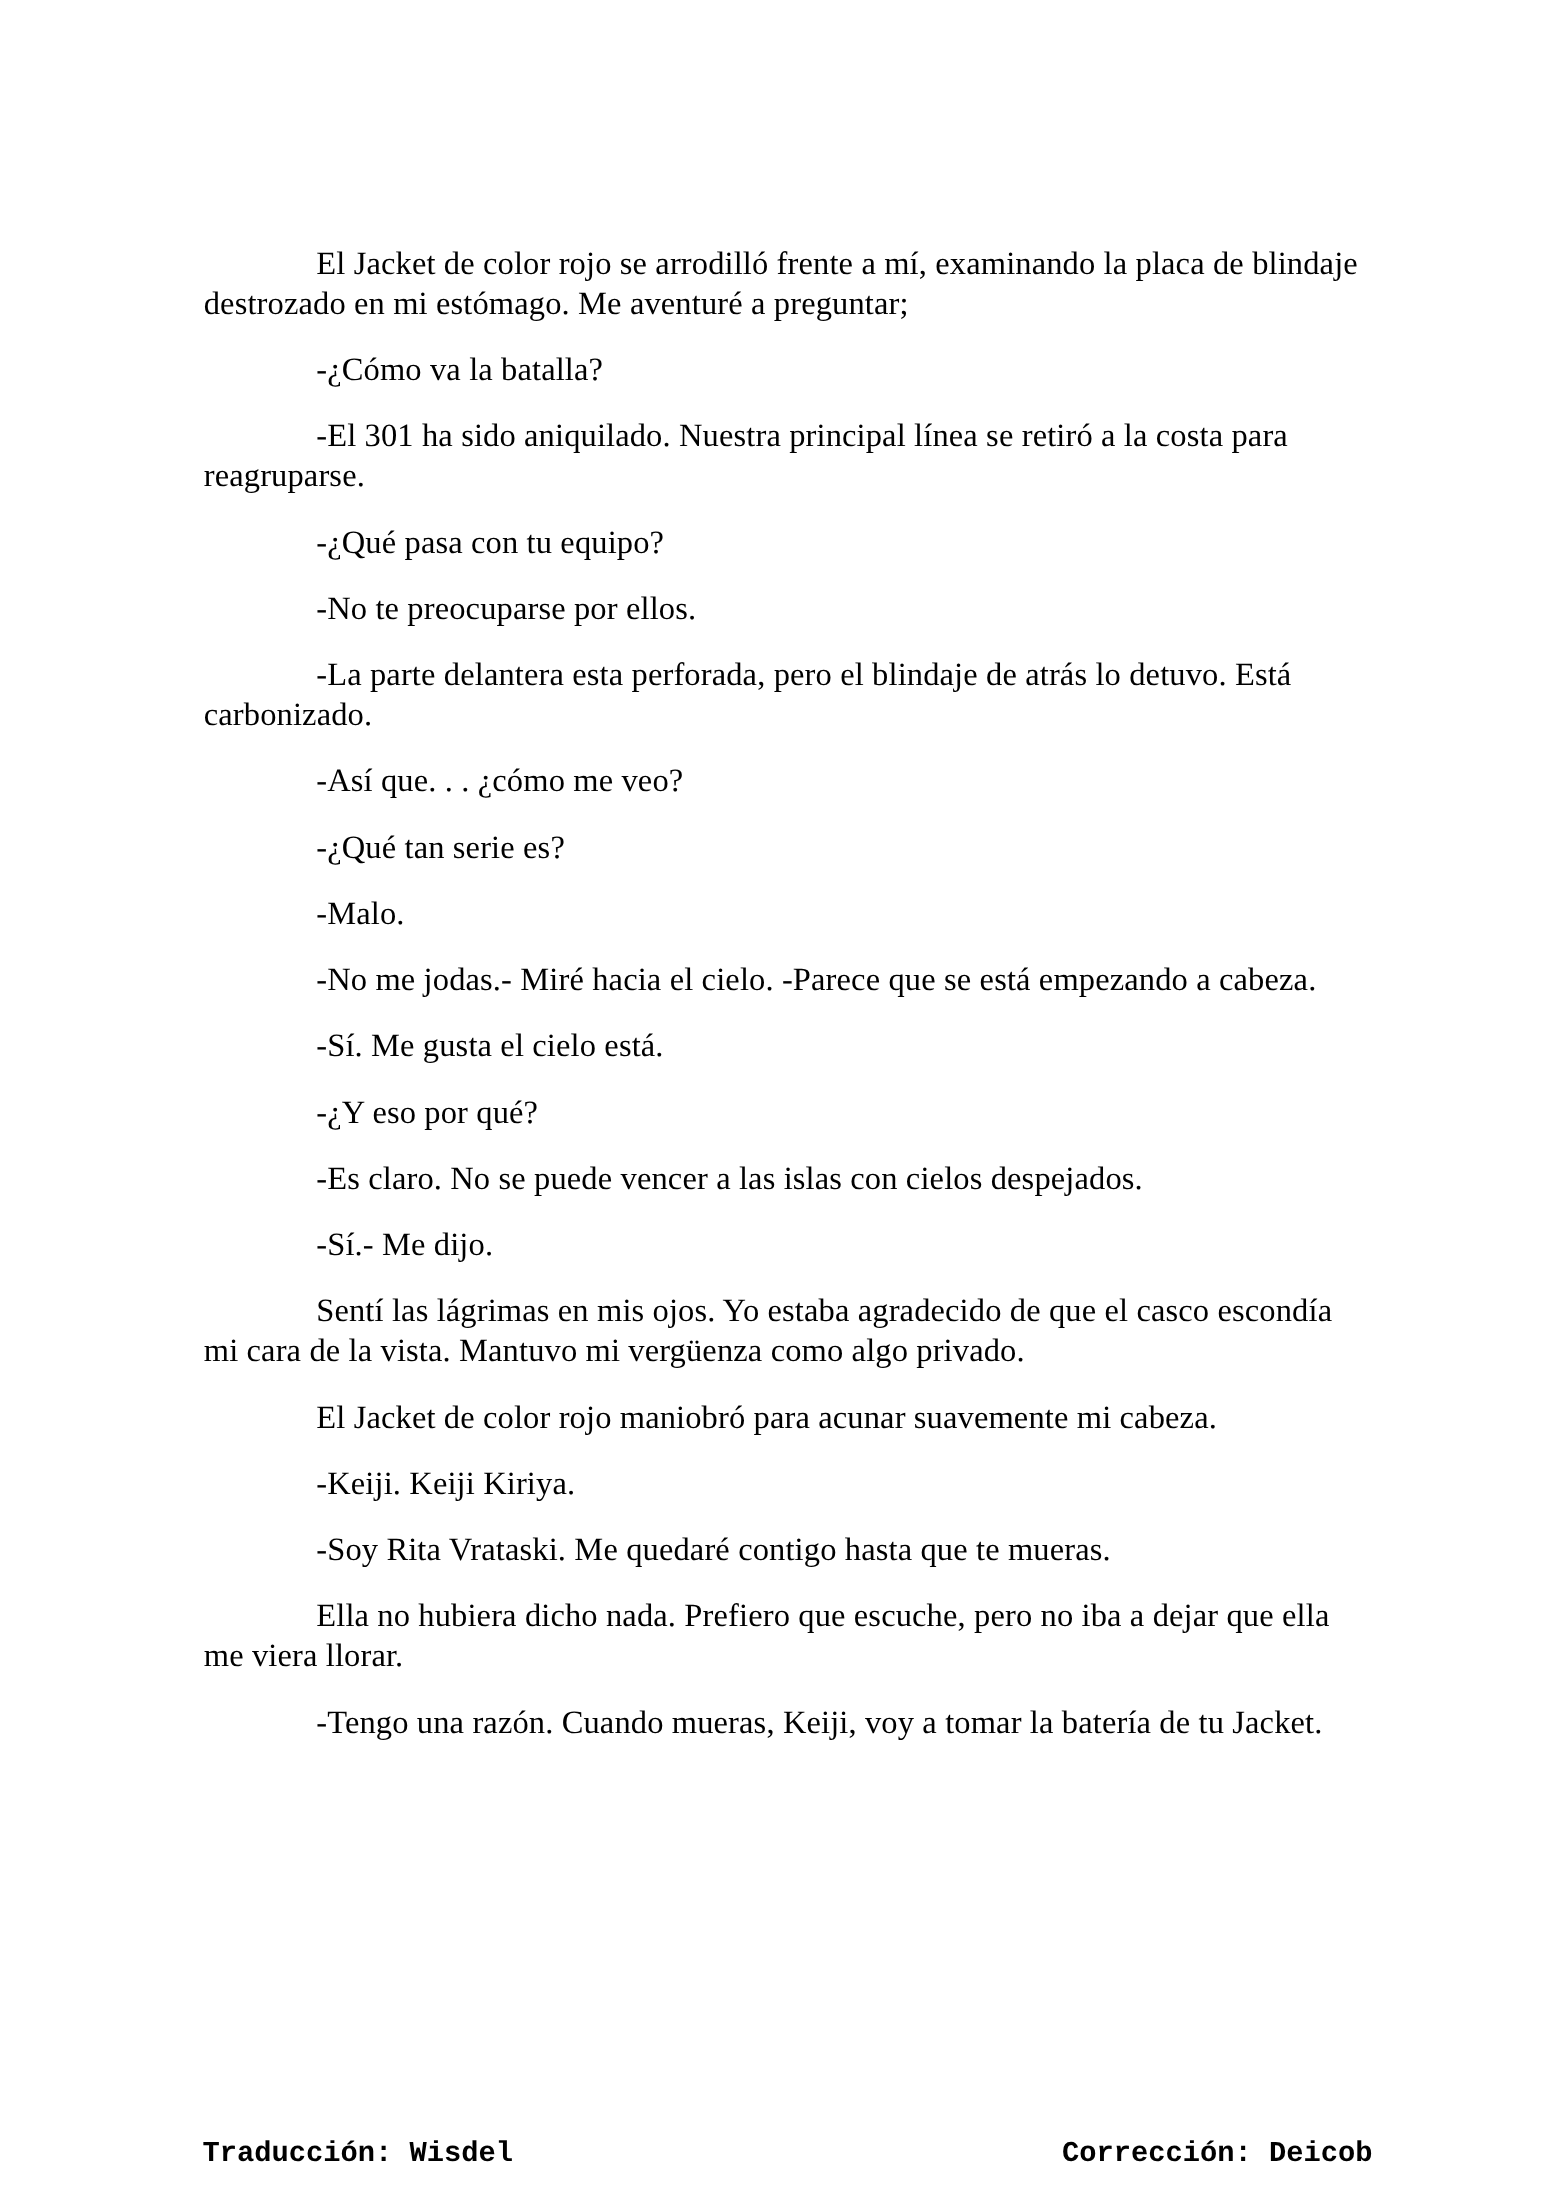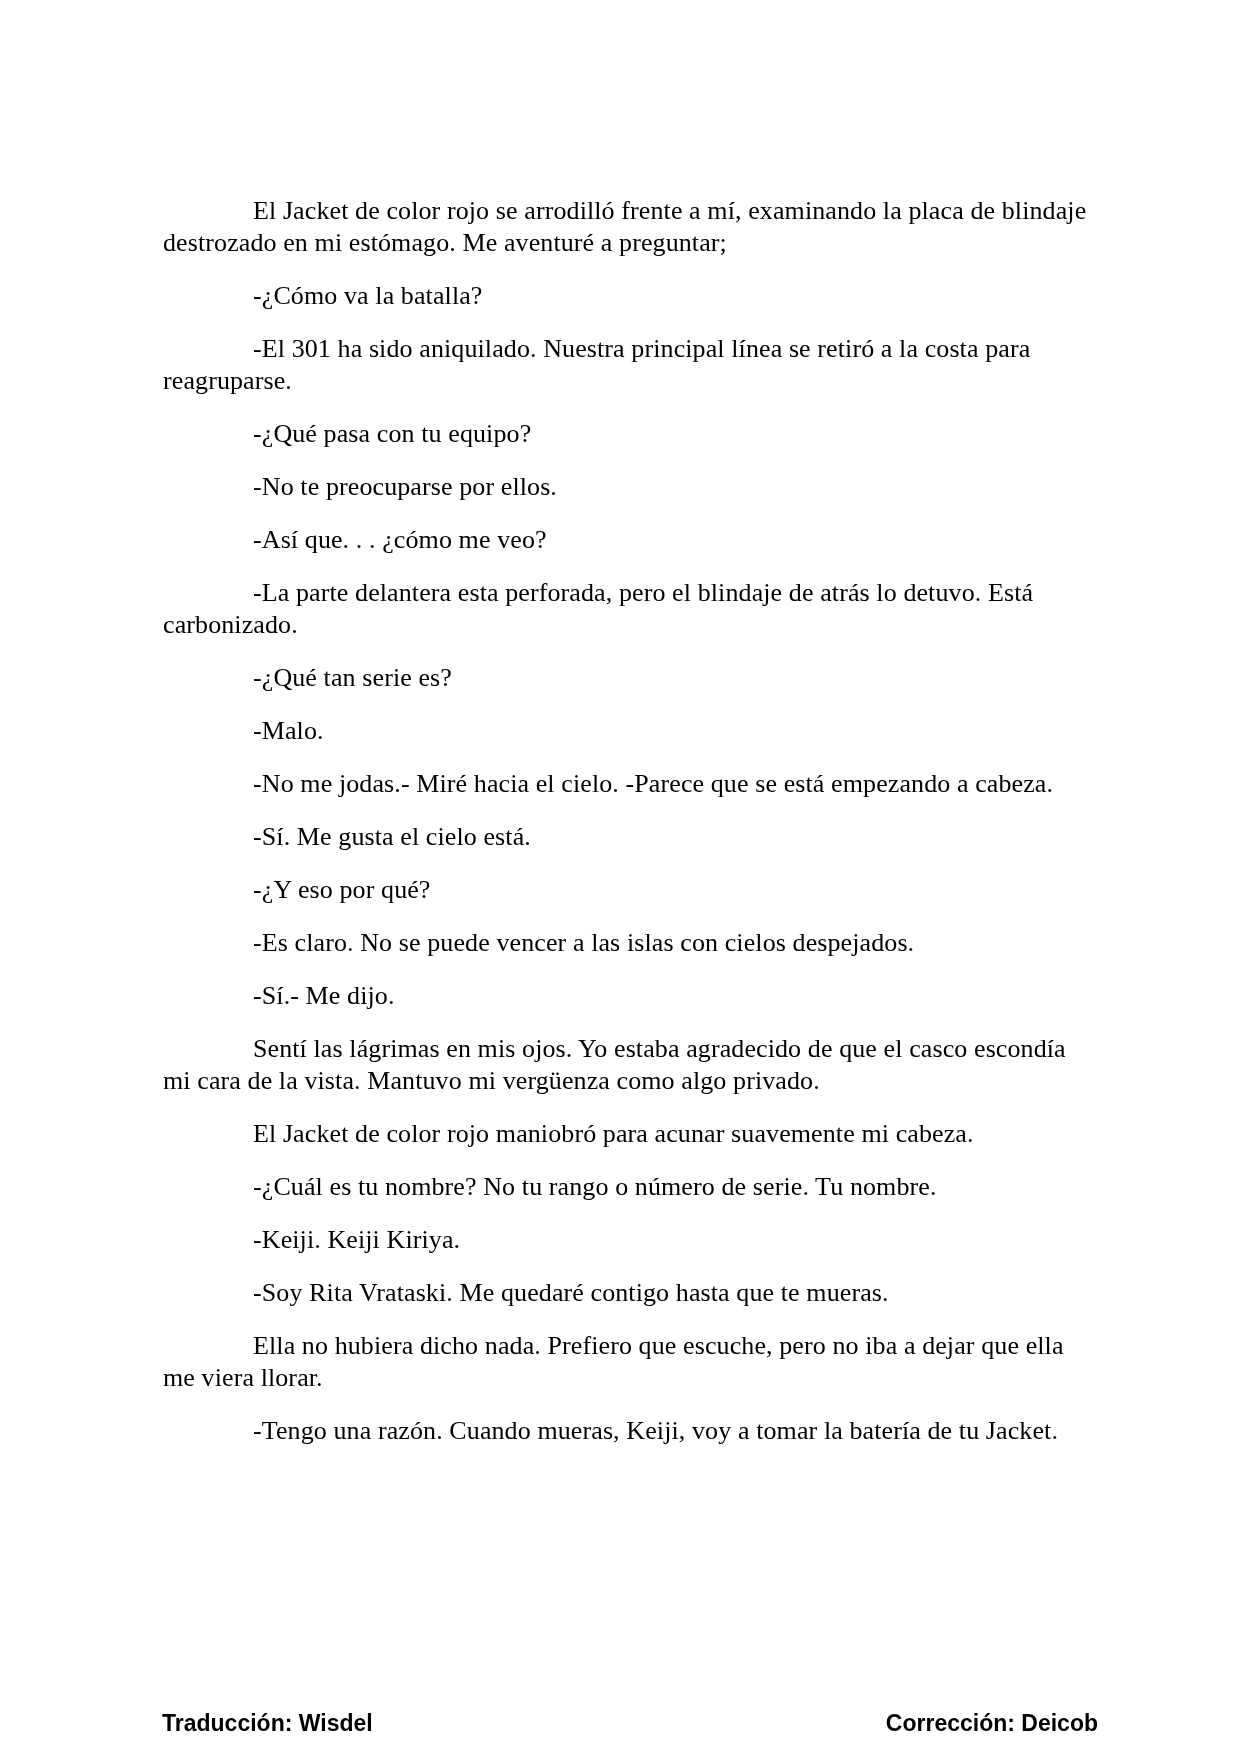--- a/index.html
+++ b/index.html
@@ -33,48 +33,47 @@
   .run.italic { }
   .run.regular { font-style: normal; }
   .page-footer {
     position: absolute;
     left: 162px;
     right: 143px;
     top: 1663px;
     display: flex;
     justify-content: space-between;
     align-items: baseline;
-    font-family: Liberation Sans, sans-serif;
+    font-family: Liberation Mono, monospace;
     font-weight: bold;
     font-size: 23px;
     line-height: 27px;
   }
 </style>
 </head>
 <body>
 
 <div class="page">
   <section class="body-text">
       <p class="para"><span class="run regular">El Jacket de color rojo se arrodilló frente a mí, examinando la placa de blindaje destrozado en mi estómago. Me aventuré a preguntar;</span></p>
       <p class="para"><span class="run italic">-¿Cómo va la batalla?</span></p>
       <p class="para"><span class="run italic">-El 301 ha sido aniquilado. Nuestra principal línea se retiró a la costa para reagruparse.</span></p>
       <p class="para"><span class="run italic">-¿Qué pasa con tu equipo?</span></p>
       <p class="para"><span class="run italic">-No te preocuparse por ellos.</span></p>
+      <p class="para"><span class="run italic">-La parte delantera esta perforada, pero el blindaje de atrás lo detuvo. Está carbonizado.</span></p>
       <p class="para"><span class="run italic">-Así que. . . ¿cómo me veo?</span></p>
-      <p class="para"><span class="run italic">-La parte delantera esta perforada, pero el blindaje de atrás lo detuvo. Está carbonizado.</span></p>
       <p class="para"><span class="run italic">-¿Qué tan serie es?</span></p>
       <p class="para"><span class="run italic">-Malo.</span></p>
       <p class="para"><span class="run italic">-No me jodas.- </span><span class="run regular">Miré hacia el cielo. </span><span class="run italic">-Parece que se está empezando a cabeza.</span></p>
       <p class="para"><span class="run italic">-Sí. Me gusta el cielo está.</span></p>
       <p class="para"><span class="run italic">-¿Y eso por qué?</span></p>
       <p class="para"><span class="run italic">-Es claro. No se puede vencer a las islas con cielos despejados.</span></p>
       <p class="para"><span class="run italic">-Sí.- </span><span class="run regular">Me dijo.</span></p>
       <p class="para"><span class="run regular">Sentí las lágrimas en mis ojos. Yo estaba agradecido de que el casco escondía mi cara de la vista. Mantuvo mi vergüenza como algo privado.</span></p>
       <p class="para"><span class="run regular">El Jacket de color rojo maniobró para acunar suavemente mi cabeza.</span></p>
-      <p class="para"><span class="run italic">-¿Cuál es tu nombre? No tu rango o número de serie. Tu nombre.</span></p>
       <p class="para"><span class="run italic">-Keiji. Keiji Kiriya.</span></p>
       <p class="para"><span class="run italic">-Soy Rita Vrataski. Me quedaré contigo hasta que te mueras.</span></p>
       <p class="para"><span class="run regular">Ella no hubiera dicho nada. Prefiero que escuche, pero no iba a dejar que ella me viera llorar.</span></p>
       <p class="para"><span class="run italic">-Tengo una razón. Cuando mueras, Keiji, voy a tomar la batería de tu Jacket.</span></p>
     </section>
   <footer class="page-footer">
     <span>Traducción: Wisdel</span>
     <span>Corrección: Deicob</span>
   </footer>
 </div>

